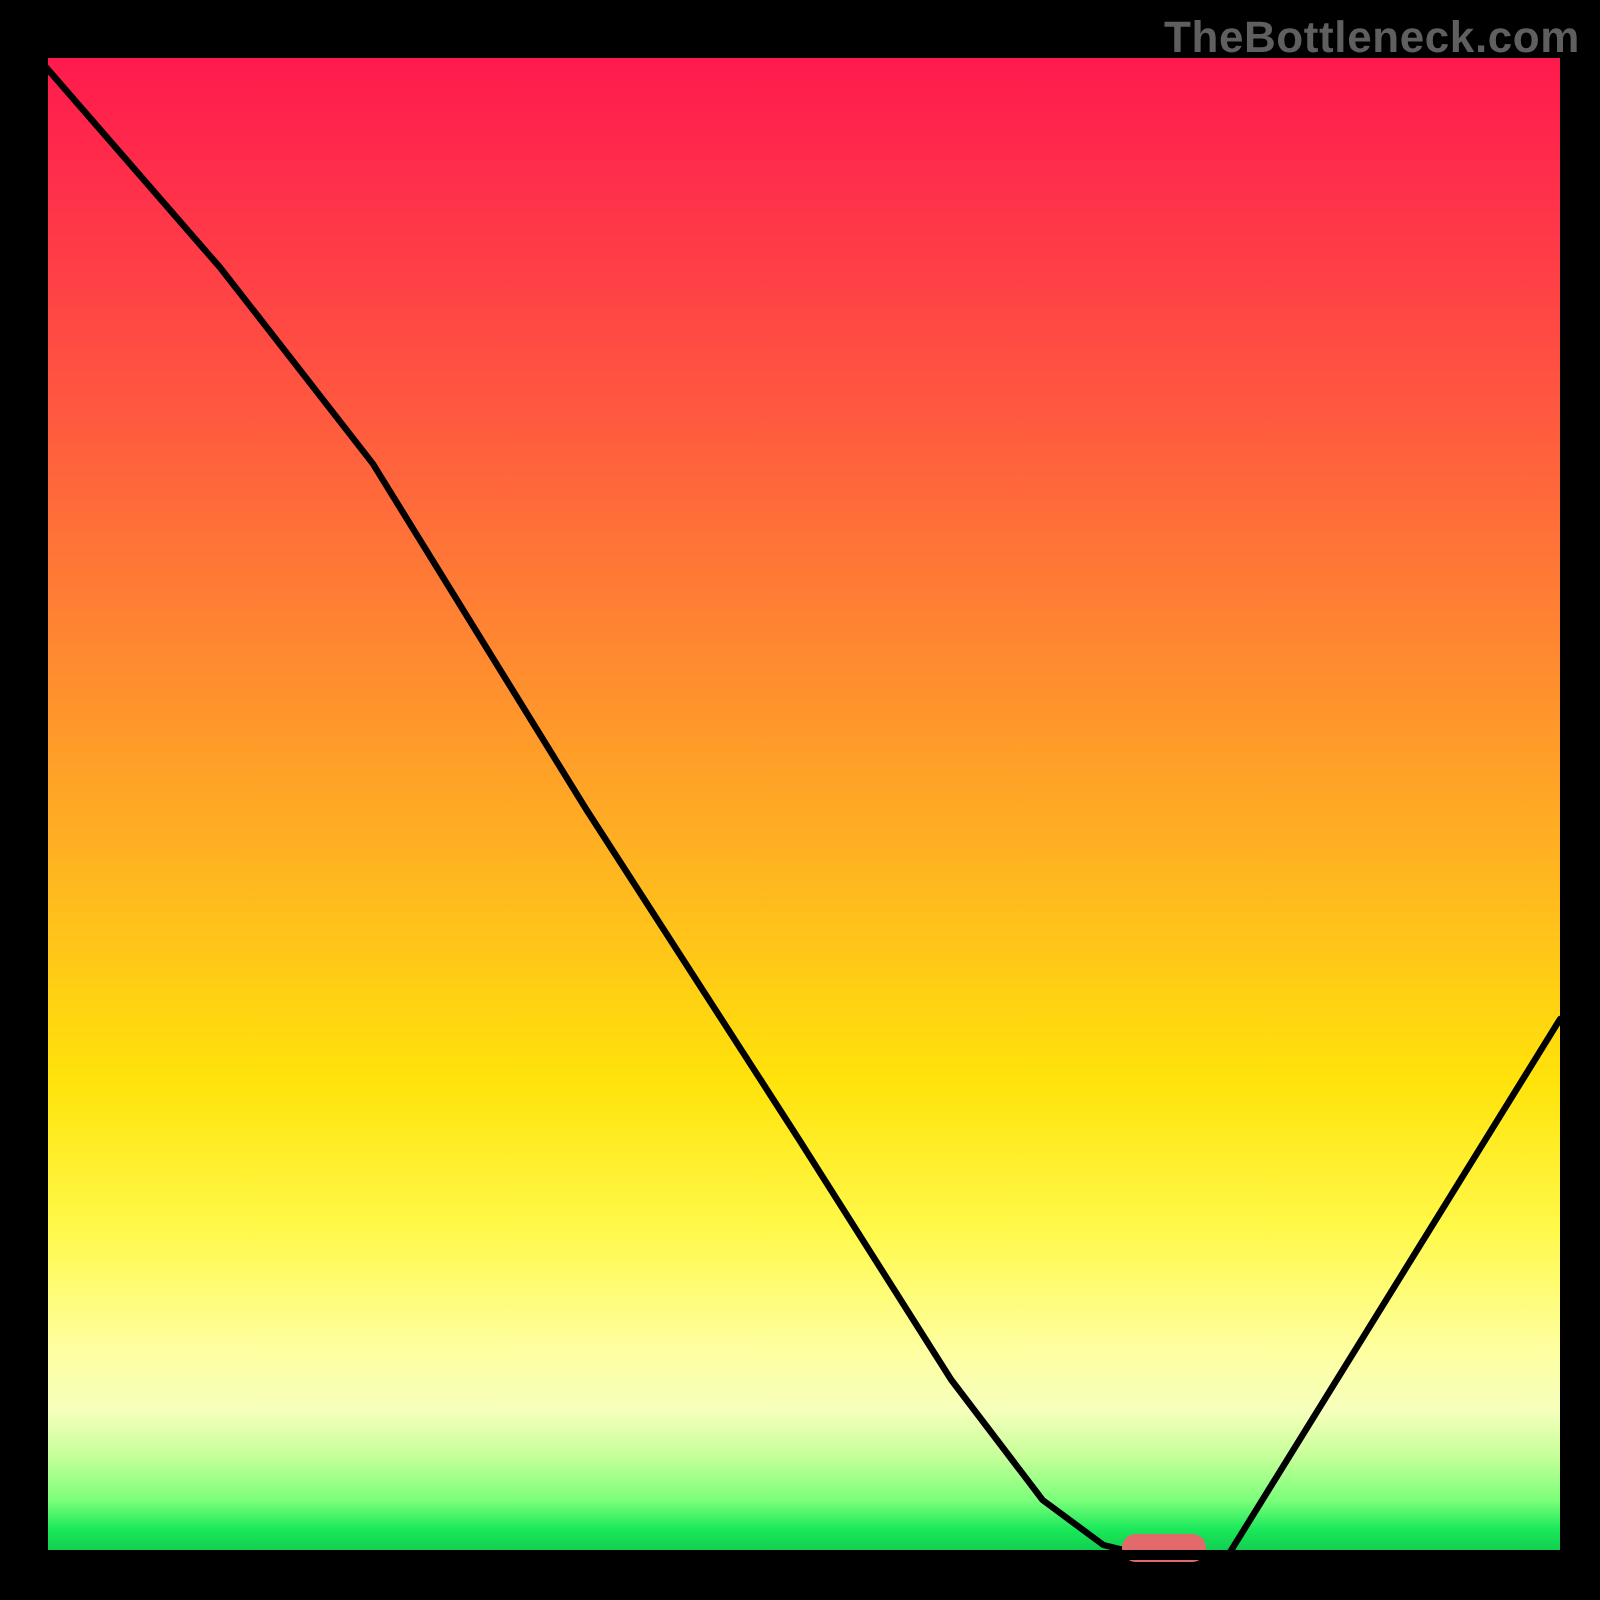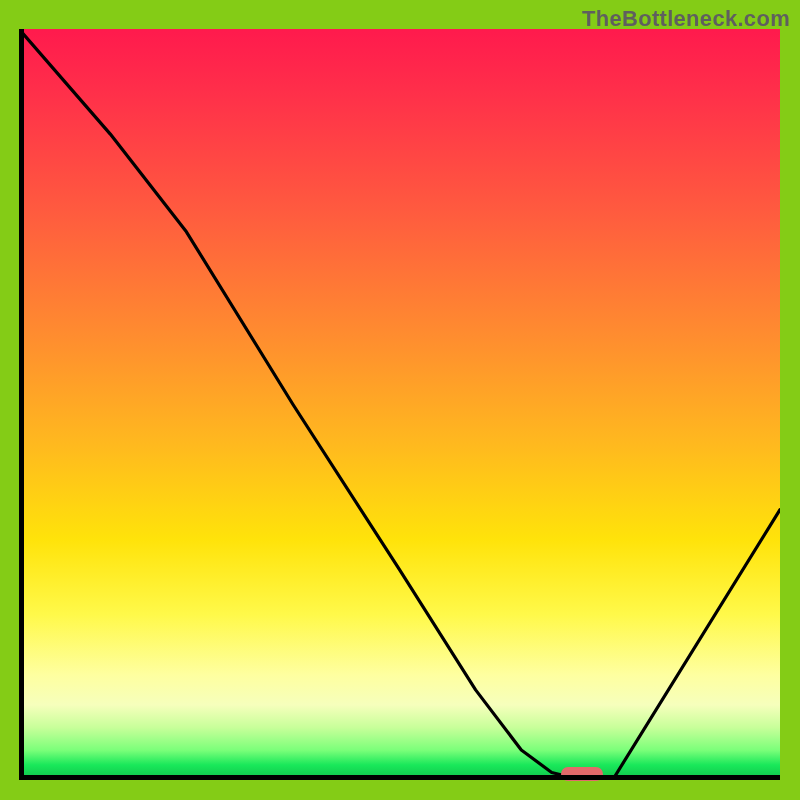--- a/index.html
+++ b/index.html
@@ -7,21 +7,21 @@
     padding: 0;
     width: 800px;
     height: 800px;
     overflow: hidden;
     font-family: Arial, Helvetica, sans-serif;
   }
   .chart-wrap {
     position: relative;
     width: 800px;
     height: 800px;
-    background: #84cc16;
+    background: #000000;
   }
   .watermark {
     position: absolute;
     top: 6px;
     right: 10px;
     font-size: 22px;
     font-weight: 600;
     color: #5f5f5f;
     letter-spacing: 0.3px;
     user-select: none;

